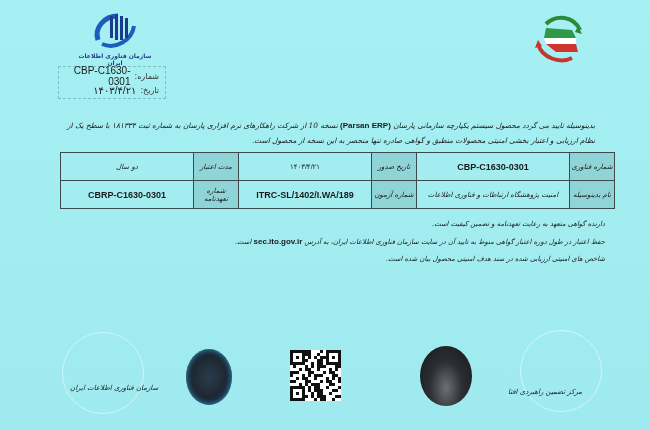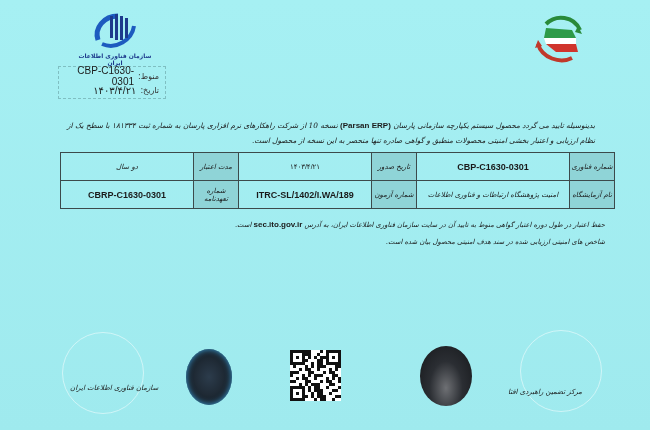--- a/index.html
+++ b/index.html
@@ -97,21 +97,21 @@
       <path d="M40 44 C28 50 10 44 6 30" stroke="#c0392b" stroke-width="4" fill="none"></path>
       <path d="M3 34 L6 26 L10 32 Z" fill="#c0392b"></path>
       <path d="M14 14 L40 16 L44 24 L12 24 Z" fill="#2e9a48"></path>
       <path d="M12 24 L44 24 L44 30 L14 30 Z" fill="#ffffff"></path>
       <path d="M14 30 L44 30 L46 38 L24 38 Z" fill="#d0342c"></path>
     </svg>
   </div>
 
   <div class="numbox">
     <div class="row">
-      <span class="k">منوط:</span>
+      <span class="k">شماره:</span>
       <span class="v">CBP-C1630-0301</span>
     </div>
     <div class="row">
       <span class="k">تاریخ:</span>
       <span class="v">۱۴۰۳/۴/۲۱</span>
     </div>
   </div>
 
 
   <div class="intro">
@@ -124,31 +124,32 @@
     <tbody>
         <tr>
       <td class="hd">شماره فناوری</td>
       <td class="val" style="width:150px">CBP-C1630-0301</td>
       <td class="hd">تاریخ صدور</td>
       <td class="val" style="width:130px;font-weight:normal;font-size:7px">۱۴۰۳/۴/۲۱</td>
       <td class="hd">مدت اعتبار</td>
       <td class="valfa">دو سال</td>
     </tr>
     <tr>
-      <td class="hd">نام آزمایشگاه</td>
+      <td class="hd">نام بدینوسیله</td>
       <td class="valfa">امنیت پژوهشگاه ارتباطات و فناوری اطلاعات</td>
       <td class="hd">شماره آزمون</td>
       <td class="val">ITRC-SL/1402/I.WA/189</td>
       <td class="hd">شماره تعهدنامه</td>
       <td class="val">CBRP-C1630-0301</td>
     </tr>
   </tbody>
     </table>
 
   <div class="notes">
+    <div>دارنده گواهی متعهد به رعایت تعهدنامه و تضمین کیفیت است.</div>
     <div>
       <span>حفظ اعتبار در طول دوره اعتبار گواهی منوط به تایید آن در سایت سازمان فناوری اطلاعات ایران، به آدرس</span>
       <span class="latin">sec.ito.gov.ir</span>
       <span>است.</span>
     </div>
     <div>شاخص های امنیتی ارزیابی شده در سند هدف امنیتی محصول بیان شده است.</div>
   </div>
 
   <div class="seal-left"></div>
   <div class="sig-left">سازمان فناوری اطلاعات ایران</div>

